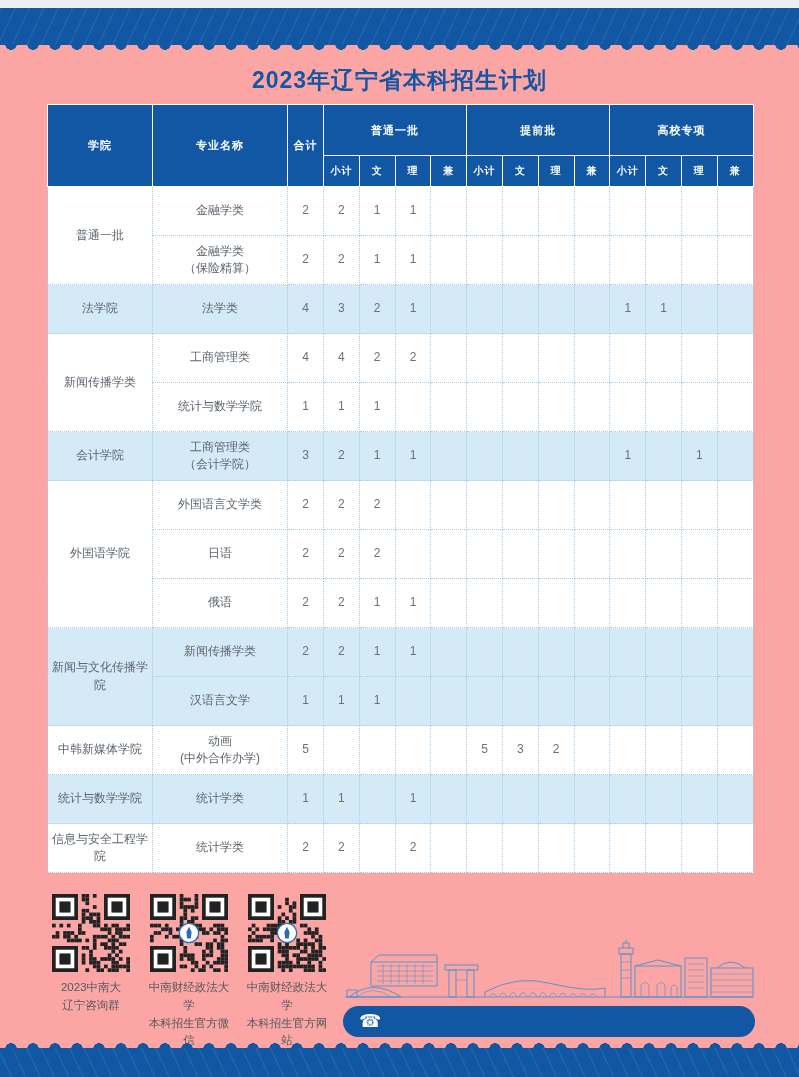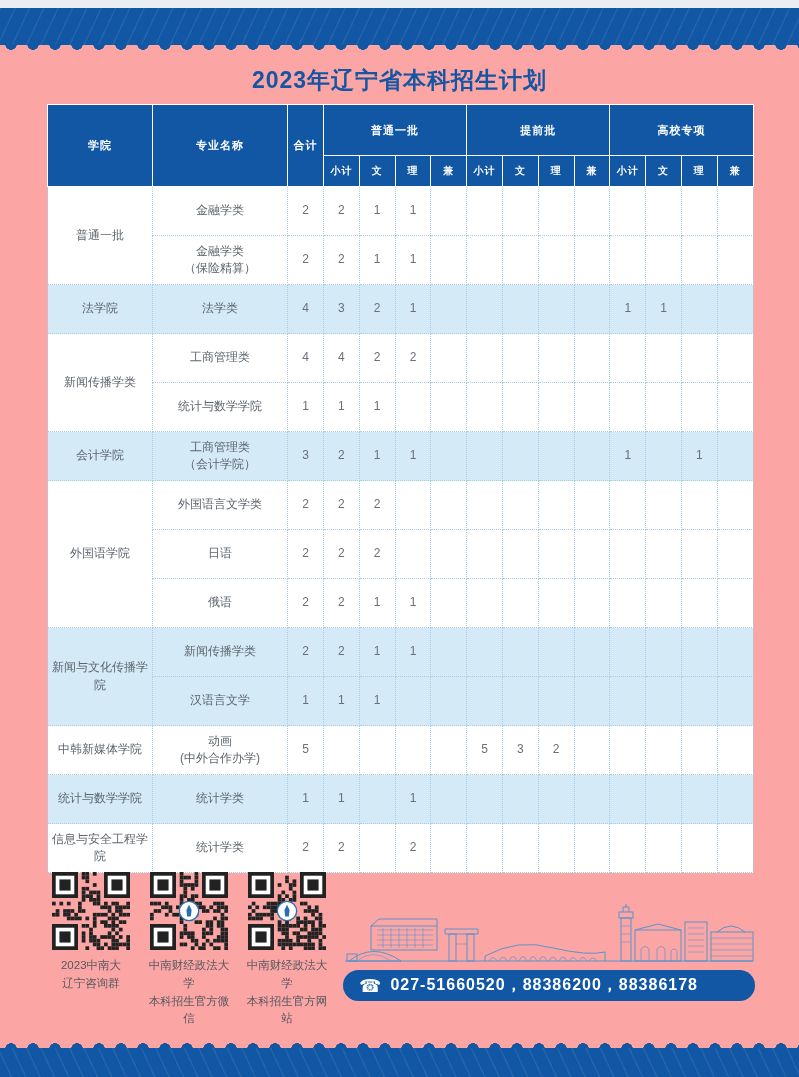--- a/index.html
+++ b/index.html
@@ -25,21 +25,21 @@
          font-size:11px;font-weight:bold;padding:0;letter-spacing:1px;}
   table.enroll thead tr.grp-row th{height:50px;}
   table.enroll thead tr.sub-row th{height:30px;font-size:10px;}
   table.enroll tbody td{border:1px dotted #a9cde7;font-size:12px;color:#68707a;
          text-align:center;vertical-align:middle;height:44px;padding:2px 3px;
          white-space:pre-line;line-height:1.45;background:#ffffff;}
   table.enroll tbody tr.shade td{background:#d4eaf7;}
   table.enroll tbody td.c-college, table.enroll tbody td.c-major{color:#5d656d;}
 
   
-  .footer{position:absolute;top:864px;left:47px;width:708px;display:flex;align-items:flex-start;}
+  .footer{position:absolute;top:886px;left:47px;width:708px;display:flex;align-items:center;}
   .qr-item{width:88px;margin-right:10px;text-align:center;flex:0 0 auto;}
   .qr-item svg{width:78px;height:78px;display:block;margin:0 auto;}
   .qr-caption{margin-top:7px;font-size:11.5px;color:#55595e;line-height:1.55;white-space:pre-line;}
   .right-col{margin-left:auto;width:412px;display:flex;flex-direction:column;}
   .skyline{width:412px;height:62px;display:block;margin-top:32px;}
   .phone-pill{margin-top:4px;height:31px;background:#1157a3;border-radius:17px;color:#ffffff;
          display:flex;align-items:center;padding:0 16px;box-sizing:border-box;}
   .phone-icon{font-size:18px;line-height:1;margin-right:9px;}
   .phone-num{font-size:16px;font-weight:bold;letter-spacing:1px;}
 </style>
@@ -821,20 +821,19 @@
             <line x1="368" y1="34" x2="410" y2="34"></line>
               <line x1="368" y1="40" x2="410" y2="40"></line>
             <line x1="368" y1="46" x2="410" y2="46"></line>
               <line x1="368" y1="52" x2="410" y2="52"></line>
           </g>
           <path d="M374 28 Q388 16 402 28"></path>
         </g>
       </svg>
       <div class="phone-pill">
         <span class="phone-icon">☎</span>
-        <span class="phone-num">027-51660520，88386200，88386178</span>
       </div>
     </div>
   </div>
 
   <div class="scallop scallop-bottom"></div>
   <div class="band band-bottom"></div>
 </div>
 
 </body></html>

